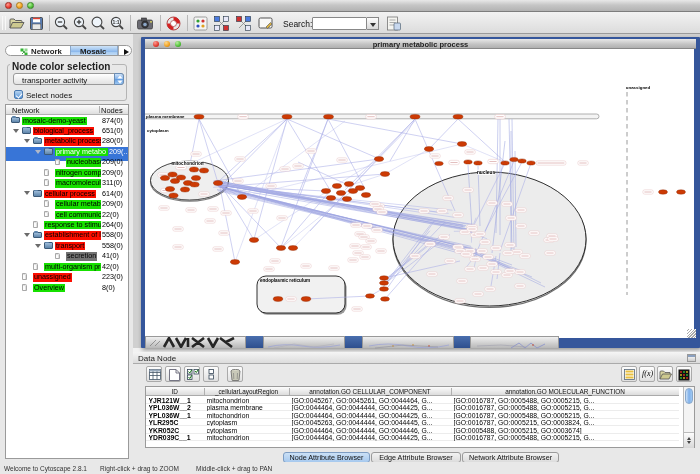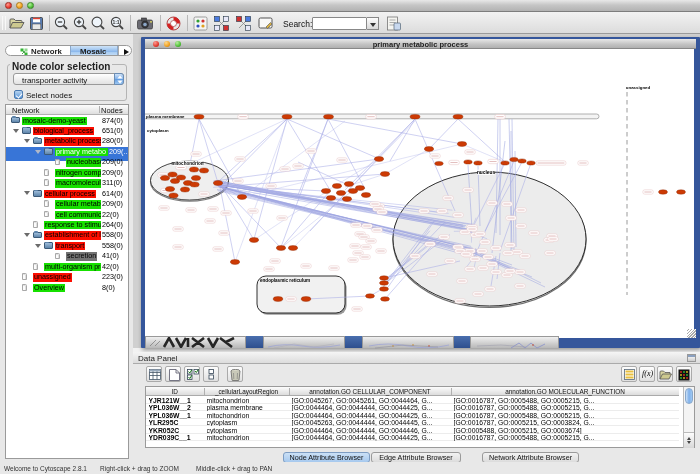--- a/index.html
+++ b/index.html
@@ -780,21 +780,21 @@
     <svg width="89" height="11">
         <path d="M40 8 L48 3 L54 8 L60 3 L66 8 L74 4" stroke="#8890cc" stroke-width="0.8" fill="none"></path>
         <path d="M6 6 L30 5 L55 7" stroke="#99a" stroke-width="0.5" fill="none"></path>
         <circle cx="62" cy="5" r="0.8" fill="#cc4420"></circle>
       </svg>
   </div>
 </div>
 
 <div class="abs" id="dpanel">
   <div id="dp-title">
-      <span class="ttl">Data Panel</span>
+      <span class="ttl">Data Node</span>
       <span class="mini-ico" style="right:4px;top:2px;"></span>
     </div>
   <div id="dp-tools">
     <span class="dico" style="left:11px;"></span>
     <svg class="abs" style="left:13.5px;top:4px;" width="12" height="11" viewBox="0 0 12 11">
         <rect x="0.5" y="0.5" width="11" height="10" fill="#fff" stroke="#456" stroke-width="0.8"></rect>
         <line x1="0.5" y1="3.5" x2="11.5" y2="3.5" stroke="#456" stroke-width="0.8"></line>
         <line x1="0.5" y1="6.5" x2="11.5" y2="6.5" stroke="#456" stroke-width="0.8"></line>
         <line x1="4" y1="0.5" x2="4" y2="10.5" stroke="#456" stroke-width="0.8"></line>
         <line x1="8" y1="0.5" x2="8" y2="10.5" stroke="#456" stroke-width="0.8"></line>
@@ -907,19 +907,19 @@
         <span class="btns">
           <span class="up"></span>
           <span class="dn"></span>
         </span>
       </div>
   </div>
 </div>
 
 <span class="btab" id="btab1" style="left:283px;width:87px;">Node Attribute Browser</span>
 <span class="btab" style="left:371px;width:90px;">Edge Attribute Browser</span>
-<span class="btab" style="left:482px;width:97px;">Network Attribute Browser</span>
+<span class="btab" style="left:462px;width:97px;">Network Attribute Browser</span>
 
 <div class="abs" id="status">
   <span style="left:4px;">Welcome to Cytoscape 2.8.1</span>
   <span style="left:100px;">Right-click + drag to ZOOM</span>
   <span style="left:196px;">Middle-click + drag to PAN</span>
 </div>
 
 </body></html>

